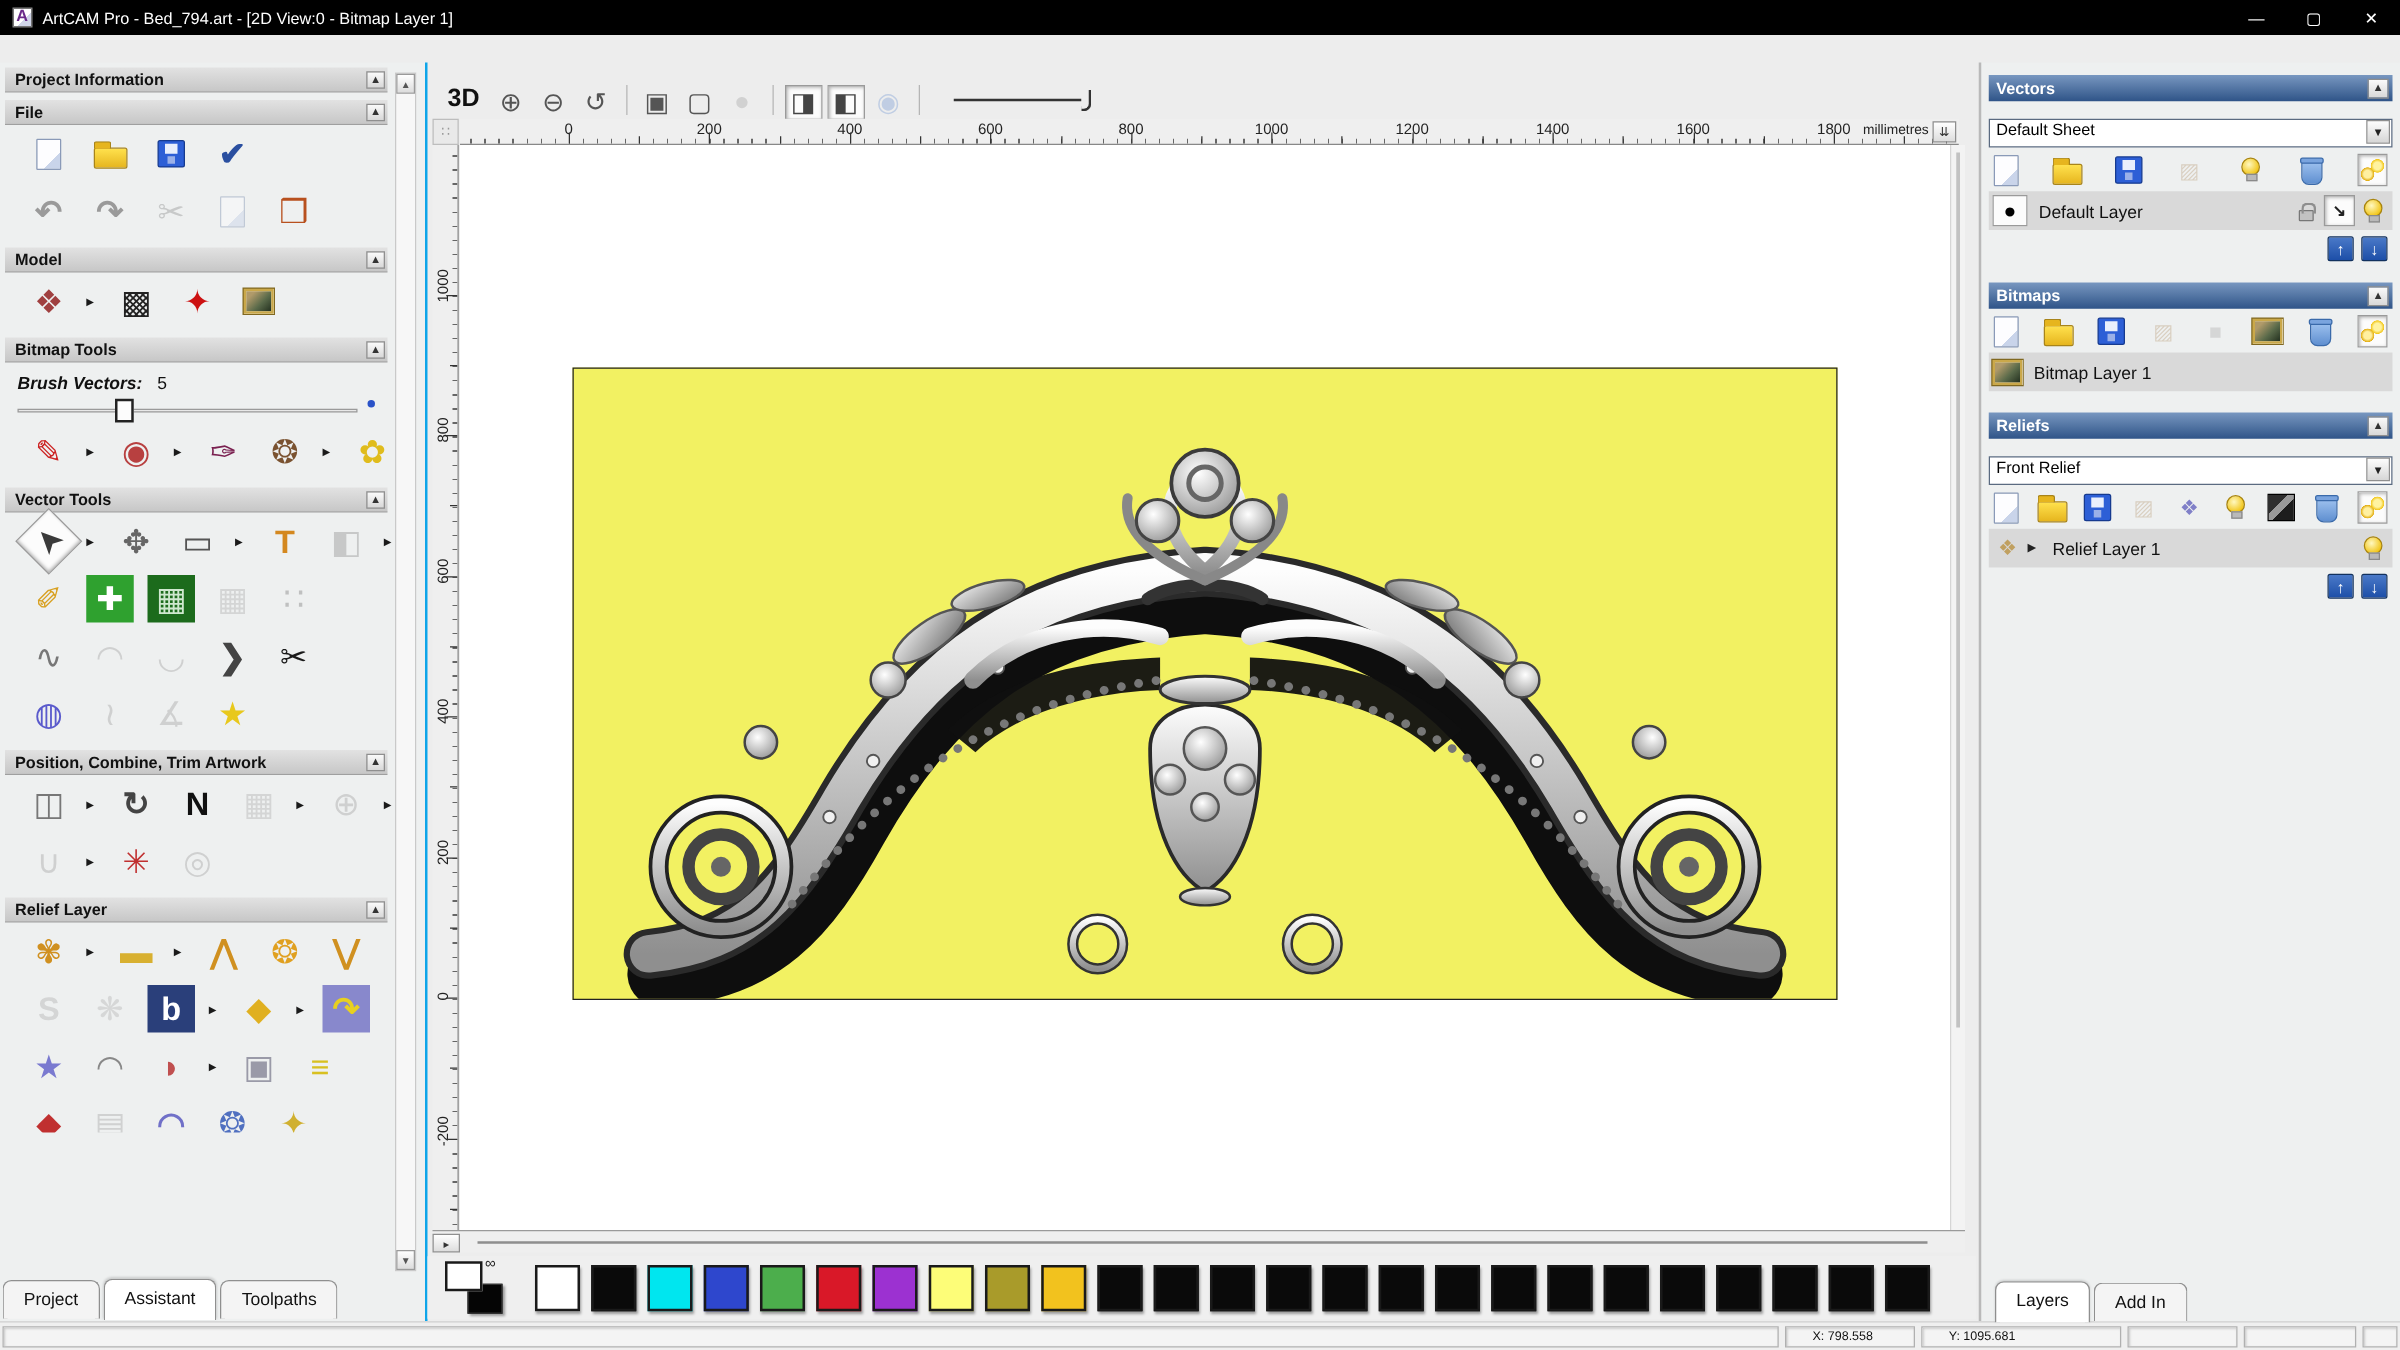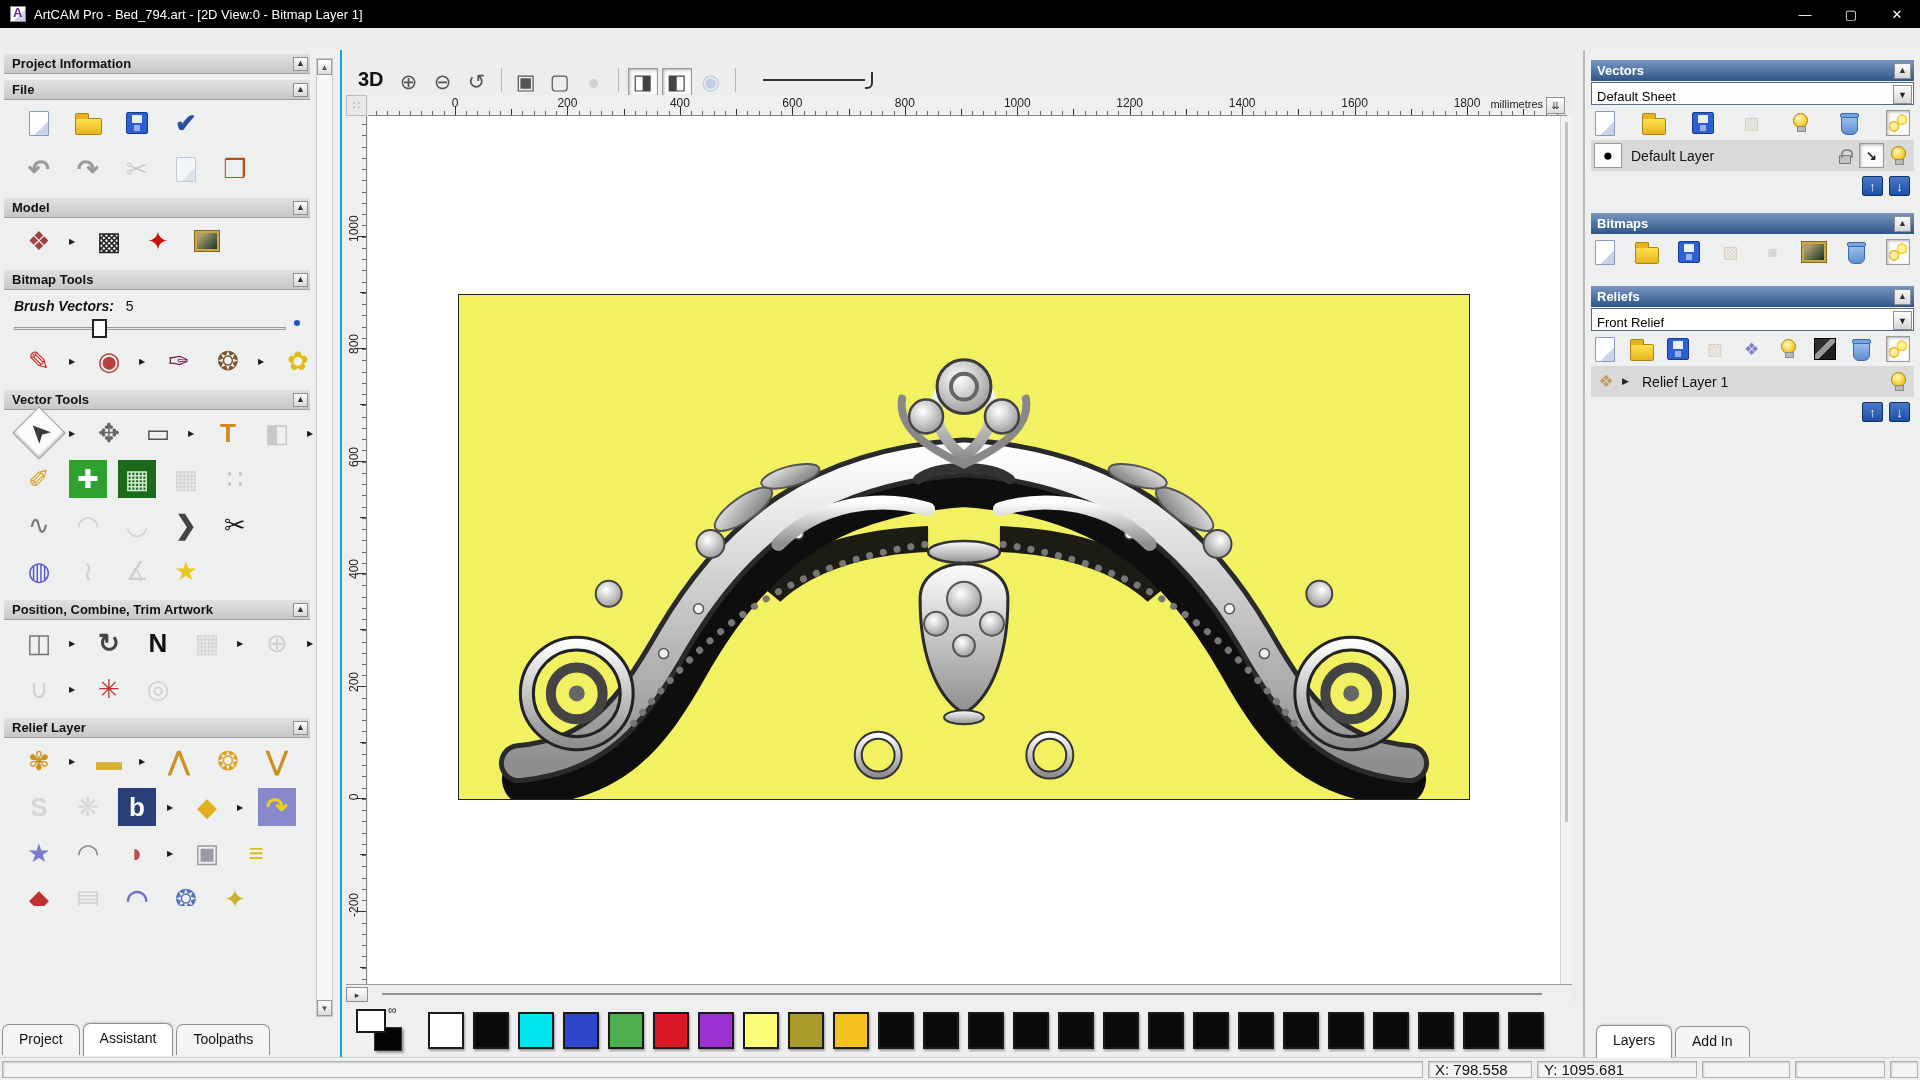--- a/index.html
+++ b/index.html
@@ -118,39 +118,39 @@
   #pcolor .sec { position:absolute; left:18px; top:20px; width:28px; height:24px; background:#050505; border:1px solid #333; box-shadow:2px 2px 2px rgba(0,0,0,.35); }
   #pcolor .lnk { position:absolute; left:32px; top:-4px; font-size:12px; color:#222; }
   #swatches { display:flex; gap:9px; margin-left:10px; }
   .swatch { width:36px; height:37px; border:2px solid #1a1a1a; box-shadow:1px 2px 2px rgba(0,0,0,.35); flex:none; }
   
   #right-panel { position:absolute; left:1583px; top:22px; width:337px; height:1007px; background:#eef0f0;
     border-left:2px solid #b9b9b9; padding:10px 6px 0 6px; }
   .rp-head { height:21px; background:linear-gradient(#7897c0,#2f5488); color:#fff; font-size:13px; font-weight:bold;
     display:flex; align-items:center; padding-left:6px; }
   .rp-head .sec-btn { width:17px; height:16px; font-size:9px; color:#333; display:flex; align-items:center; justify-content:center; }
-  .dropdown { height:23px; background:#fff; border:1px solid #5a6a80; display:flex; align-items:flex-end; margin-top:1px; }
+  .dropdown { height:23px; background:#fff; border:1px solid #5a6a80; display:flex; align-items:flex-start; margin-top:14px; }
   .dropdown .val { flex:1; font-size:13px; padding-left:5px; color:#000; }
   .dropdown .da { width:19px; height:19px; margin-right:1px; background:linear-gradient(#fdfdfd,#d6d6d6);
     border:1px solid #8f8f8f; font-size:9px; display:flex; align-items:center; justify-content:center; color:#222; }
   .rp-icons { display:flex; align-items:center; justify-content:space-between; padding:5px 4px 4px 2px; }
   .layer-row { height:31px; background:#d9d9d9; display:flex; align-items:center; font-size:14px; color:#111; padding:0 3px; }
   .layer-row .lbl { margin-left:9px; }
   .chip-btn { width:28px; height:25px; background:#fcfcfc; border:1px solid #9a9a9a; display:flex; align-items:center; justify-content:center; font-size:17px; }
   .lr-ctrl { display:flex; margin-left:auto; gap:2px; }
   .lr-btn { width:25px; height:25px; display:flex; align-items:center; justify-content:center; font-size:13px; }
   .updown { display:flex; justify-content:flex-end; gap:6px; padding:5px 4px 0 0; }
   .ud-btn { width:21px; height:20px; border:1px solid #12315e; border-radius:2px; color:#fff; font-size:13px;
     display:flex; align-items:center; justify-content:center; background:linear-gradient(#4a79c8,#1d4fa8); }
   .rp-gap { height:17px; }
   
   #statusbar { position:absolute; left:0; top:1057px; width:1920px; height:23px; background:#efefef;
     border-top:1px solid #cfcfcf; display:flex; align-items:center; gap:5px; padding:0 2px; }
   .cell { height:17px; background:#f4f4f4; border:1px solid #b0b0b0; box-shadow:inset 1px 1px 2px rgba(0,0,0,.18);
-    font-size:15px; color:#111; display:flex; align-items:center; padding-left:6px; }
+    font-size:10px; color:#111; display:flex; align-items:center; padding-left:21px; }
   #cell-spacer { flex:1; }
 </style>
 </head>
 <body>
 
 <div id="titlebar">
   <span id="app-logo"></span>
   <span id="title-text">ArtCAM Pro - Bed_794.art - [2D View:0 - Bitmap Layer 1]</span>
   <div id="win-btns">
     <span class="win-btn" style="color: rgb(255, 255, 255);">—</span>
@@ -594,20 +594,26 @@
       <span class="ic sm">
           <span class="sh-pic"></span>
         </span>
       <span class="ic sm">
           <span class="sh-trash"></span>
         </span>
       <span class="ic sm pressed">
           <span class="sh-bulbs"></span>
         </span>
     </div>
+    <div class="layer-row">
+      <span class="ic sm">
+          <span class="sh-pic"></span>
+        </span>
+      <span class="lbl">Bitmap Layer 1</span>
+    </div>
 
     <div class="rp-gap"></div>
     <div class="rp-head">
       <span>Reliefs</span>
       <span class="sec-btn ic xs" style="margin-left: auto; margin-right: 3px; color: rgb(51, 51, 51);">▲</span>
     </div>
     <div class="dropdown">
       <span class="val">Front Relief</span>
       <span class="da" style="color: rgb(34, 34, 34);">▼</span>
     </div>

